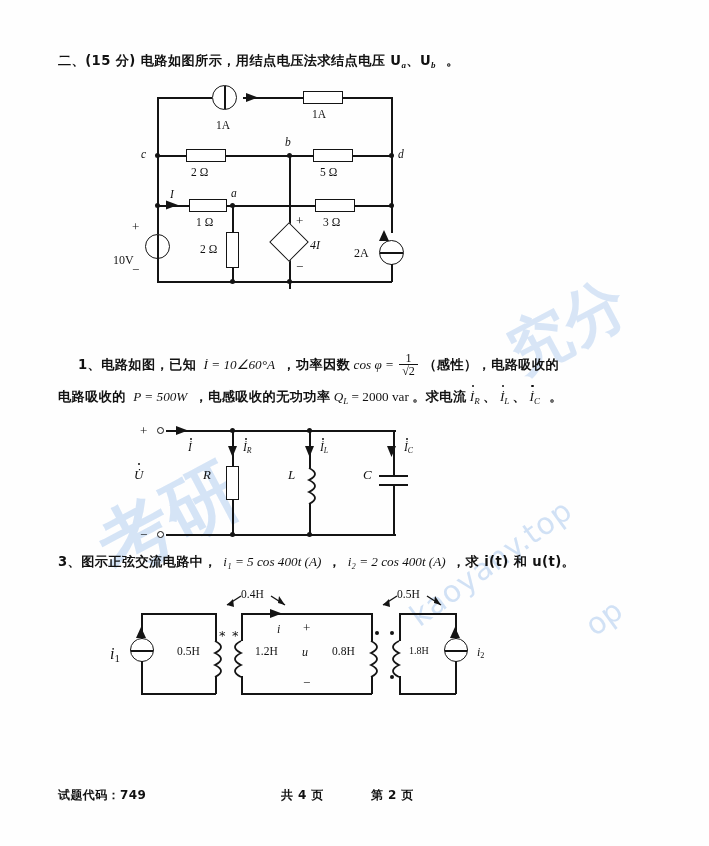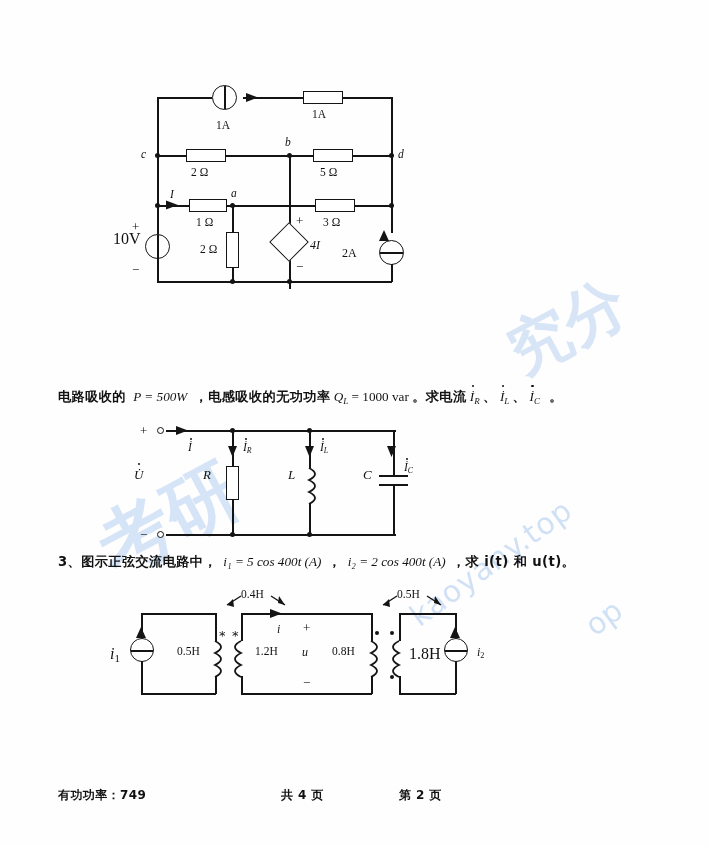--- a/index.html
+++ b/index.html
@@ -190,20 +190,23 @@
 </style>
 </head>
 <body>
 
 <div class="page">
 
   <div class="wm wm-cn1">考研</div>
   <div class="wm wm-cn2">究分</div>
   <div class="wm wm-url">kaoyany.top</div>
 
+  <div class="txt cn" style="left:58px; top:52px;">
+    <span>二、(15 分) 电路如图所示，用结点电压法求结点电压 U</span><span class="mi"><span class="sub">a</span></span><span>、U</span><span class="mi"><span class="sub">b</span></span><span style="margin-left:10px;">。</span>
+  </div>
 
   <div class="circ" style="left:0; top:0; width:709px; height:300px;">
 
     <div class="w wh" style="left:157px; top:97px; width:55px;"></div>
     <div class="w wh" style="left:243px; top:97px; width:60px;"></div>
     <div class="w wh" style="left:343px; top:97px; width:50px;"></div>
 
     <div class="src" style="left:212px; top:85px; width:25px; height:25px;"></div>
     <div class="src-line-v" style="left:224px; top:86px; height:23px;"></div>
 
@@ -251,52 +254,63 @@
     <div class="lbl lbl-i" style="left:231px; top:187px;">a</div>
     <div class="lbl" style="left:196px; top:216px;">1 Ω</div>
     <div class="lbl" style="left:323px; top:216px;">3 Ω</div>
 
     <div class="w wv" style="left:157px; top:205px; height:30px;"></div>
     <div class="src" style="left:145px; top:234px; width:25px; height:25px;"></div>
     <div class="src-line-v" style="left:157px; top:235px; height:23px;"></div>
     <div class="w wv" style="left:157px; top:258px; height:24px;"></div>
     <div class="lbl" style="left:132px; top:219px; font-size:13px;">+</div>
     <div class="lbl" style="left:132px; top:262px; font-size:13px;">−</div>
-    <div class="lbl" style="left:113px; top:230px; font-size:16px;">10V</div>
+    <div class="lbl" style="left:113px; top:253px; font-size:12px;">10V</div>
 
     <div class="w wv" style="left:232px; top:205px; height:28px;"></div>
     <div class="res-h" style="left:226px; top:232px; width:13px; height:36px;"></div>
     <div class="w wv" style="left:232px; top:267px; height:15px;"></div>
     <div class="lbl" style="left:200px; top:243px;">2 Ω</div>
 
     <div class="diamond" style="left:275px; top:228px; width:28px; height:28px;"></div>
     <div class="lbl" style="left:296px; top:213px; font-size:13px;">+</div>
     <div class="lbl" style="left:296px; top:259px; font-size:13px;">−</div>
     <div class="lbl lbl-i" style="left:310px; top:238px; font-size:12px;">4I</div>
 
     <div class="w wv" style="left:391px; top:205px; height:28px;"></div>
     <div class="src" style="left:379px; top:240px; width:25px; height:25px;"></div>
     <div class="src-line-h" style="left:380px; top:252px; width:23px;"></div>
     <div class="w wv" style="left:391px; top:264px; height:18px;"></div>
-    <div class="lbl" style="left:342px; top:246px; font-size:12px;">2A</div>
+    <div class="lbl" style="left:354px; top:246px; font-size:12px;">2A</div>
 
     <div class="w wh" style="left:157px; top:281px; width:235px;"></div>
     <div class="node" style="left:230px; top:279px;"></div>
     <div class="node" style="left:287px; top:279px;"></div>
     <div class="w wv" style="left:289px; top:281px; height:8px;"></div>
   </div>
 
 
+  <div class="txt" style="left:78px; top:352px; font-size:13.2px;">
+    <span class="cn">1、电路如图，已知</span>
+    <span class="mi" style="margin:0 4px;">İ = 10∠60°A</span>
+    <span class="cn">，功率因数</span>
+    <span class="mi">cos φ =</span>
+    <span class="frac">
+      <span class="nu">1</span>
+      <span class="de">√2</span>
+    </span>
+    <span class="cn">（感性），电路吸收的</span>
+  </div>
 
   <div class="txt" style="left:58px; top:388px; font-size:13.2px;">
     <span class="cn">电路吸收的</span>
     <span class="mi" style="margin:0 4px;">P = 500W</span>
     <span class="cn">，电感吸收的无功功率</span>
     <span class="mi">Q</span><span class="mi sub">L</span>
-    <span class="num">= 1000 var</span>
+    <span class="num">= 2000 var</span>
     <span class="cn">。求电流</span>
     <span class="dotted">İ</span><span class="mi sub">R</span>
     <span class="cn">、</span>
     <span class="dotted">İ</span><span class="mi sub">L</span>
     <span class="cn">、</span>
     <span class="dotted">İ</span><span class="mi sub">C</span>
     <span class="cn" style="margin-left:6px;">。</span>
   </div>
 
   <div class="circ" style="left:0; top:0; width:709px; height:560px;">
@@ -338,21 +352,21 @@
     <div class="cap-plate" style="left:379px; top:484px; width:29px;"></div>
     <div class="w wv" style="left:393px; top:484px; height:51px;"></div>
 
     <div class="lbl lbl-i" style="left:203px; top:467px; font-size:13px;">R</div>
     <div class="lbl lbl-i" style="left:288px; top:467px; font-size:13px;">L</div>
     <div class="lbl lbl-i" style="left:363px; top:467px; font-size:13px;">C</div>
 
     <div class="lbl" style="left:188px; top:441px;"><span class="dotted">İ</span></div>
     <div class="lbl" style="left:243px; top:441px;"><span class="dotted">İ</span><span class="mi sub">R</span></div>
     <div class="lbl" style="left:320px; top:441px;"><span class="dotted">İ</span><span class="mi sub">L</span></div>
-    <div class="lbl" style="left:404px; top:461px;"><span class="dotted">İ</span><span class="mi sub">C</span></div>
+    <div class="lbl" style="left:404px; top:441px;"><span class="dotted">İ</span><span class="mi sub">C</span></div>
   </div>
 
   <div class="txt" style="left:58px; top:553px; font-size:13.2px;">
     <span class="cn">3、图示正弦交流电路中，</span>
     <span class="mi" style="margin:0 3px;">i₁ = 5 cos 400t (A)</span>
     <span class="cn">，</span>
     <span class="mi" style="margin:12px 3px;">i₂ = 2 cos 400t (A)</span>
     <span class="cn">，求 i(t) 和 u(t)。</span>
   </div>
 
@@ -418,25 +432,25 @@
     <div class="w wh" style="left:399px; top:613px; width:57px;"></div>
     <div class="w wv" style="left:399px; top:613px; height:28px;"></div>
     <div class="w wv" style="left:399px; top:676px; height:18px;"></div>
     <div class="w wh" style="left:399px; top:693px; width:57px;"></div>
     <div class="w wv" style="left:455px; top:613px; height:26px;"></div>
     <div class="src" style="left:444px; top:638px; width:24px; height:24px;"></div>
     <div class="src-line-h" style="left:445px; top:650px; width:22px;"></div>
     <div class="w wv" style="left:455px; top:661px; height:33px;"></div>
     <div class="dot-mark" style="left:390px; top:631px;"></div>
     <div class="dot-mark" style="left:390px; top:675px;"></div>
-    <div class="lbl" style="left:409px; top:645px; font-size:16px;">1.8H</div>
+    <div class="lbl" style="left:409px; top:645px; font-size:10px;">1.8H</div>
     <div class="lbl" style="left:477px; top:645px; font-size:12px;"><span class="mi">i</span><span class="sub" style="font-style:normal;">2</span></div>
   </div>
 
   <div class="wm wm-url2">op</div>
 
   <div class="txt cn footer-line" style="left:58px; top:787px; font-size:12px;">
-    <span>有功功率：</span><span>749</span>
+    <span>试题代码：</span><span>749</span>
   </div>
   <div class="txt cn footer-line" style="left:281px; top:787px; font-size:12px;">共 4 页</div>
-  <div class="txt cn footer-line" style="left:371px; top:787px; font-size:12px;margin-left:28px;">第 2 页</div>
+  <div class="txt cn footer-line" style="left:371px; top:787px; font-size:12px;">第 2 页</div>
 
 </div>
 
 </body></html>

